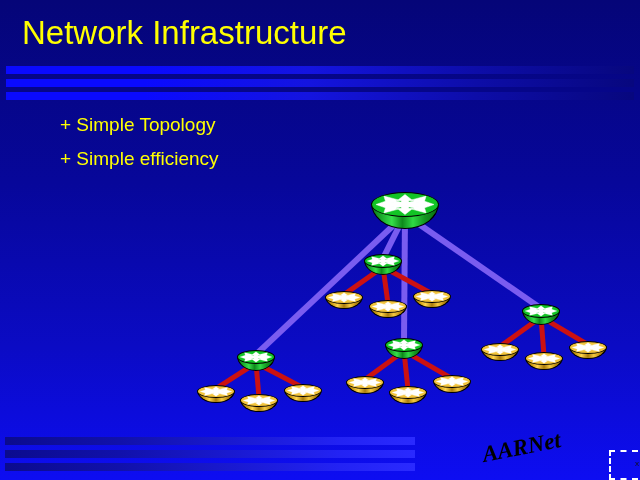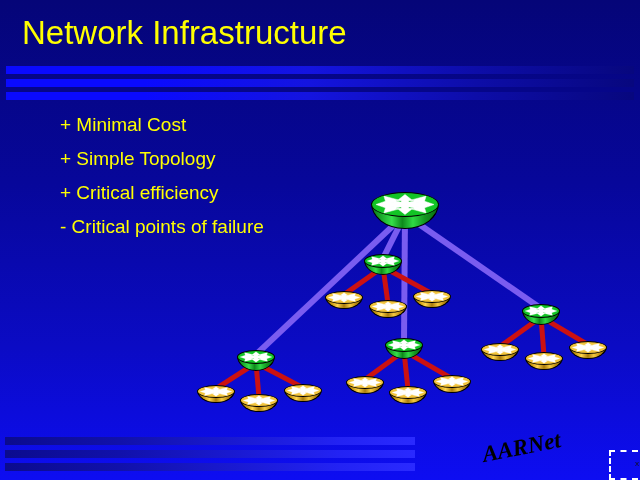--- a/index.html
+++ b/index.html
@@ -94,24 +94,22 @@
 
   <div class="title">Network Infrastructure</div>
 
   <div class="barset bars-top">
     <div class="bar"></div>
     <div class="bar"></div>
     <div class="bar"></div>
   </div>
 
   <div class="body-text">
-    <div class="bullet">+ Minimal Cost</div>
     <div class="bullet">+ Simple Topology</div>
-    <div class="bullet">+ Critical efficiency</div>
-    <div class="bullet">- Critical points of failure</div>
+    <div class="bullet">+ Simple efficiency</div>
   </div>
 
   <div id="diagram">
     <svg id="links" viewBox="0 0 640 480">
         <line x1="405" y1="214.5" x2="383" y2="258.45" stroke="#7a5cf0" stroke-width="6"></line>
         <line x1="405" y1="214.5" x2="256" y2="354.45" stroke="#7a5cf0" stroke-width="6"></line>
         <line x1="405" y1="214.5" x2="404" y2="342.45" stroke="#7a5cf0" stroke-width="6"></line>
         <line x1="405" y1="214.5" x2="541" y2="308.45" stroke="#7a5cf0" stroke-width="6"></line>
         <line x1="383" y1="266.95" x2="344" y2="294.6" stroke="#cc1111" stroke-width="5"></line>
         <line x1="383" y1="266.95" x2="388" y2="303.6" stroke="#cc1111" stroke-width="5"></line>

